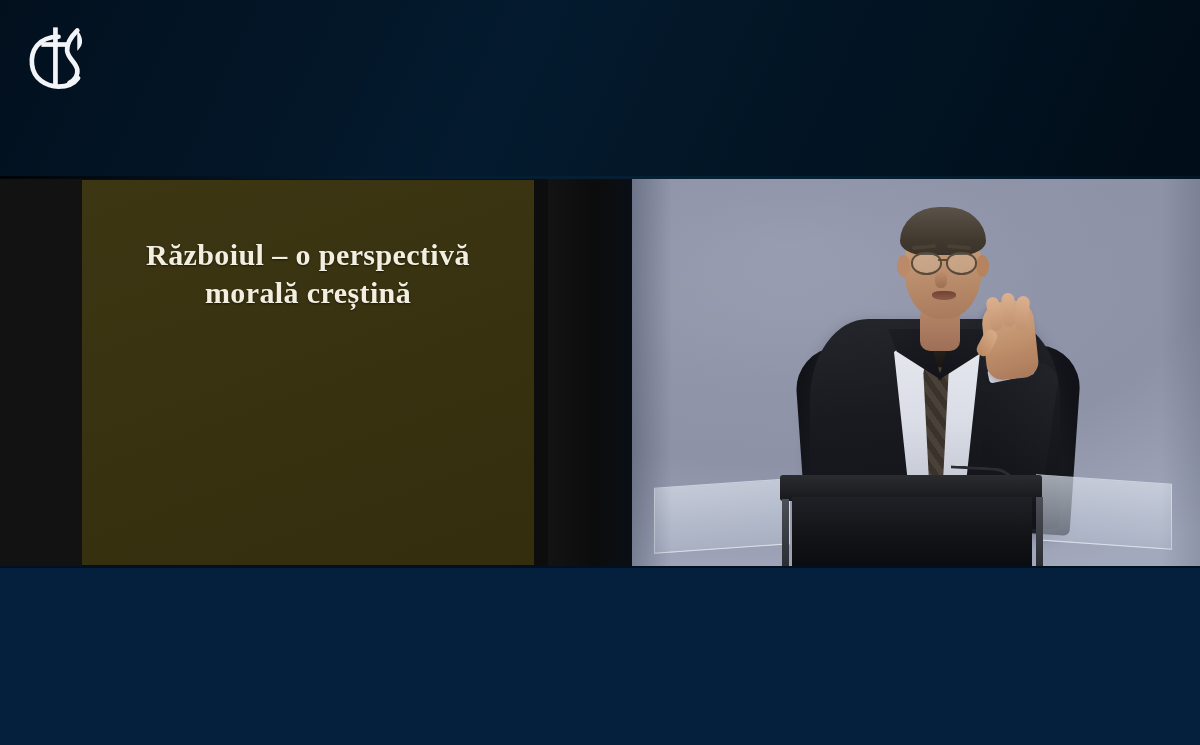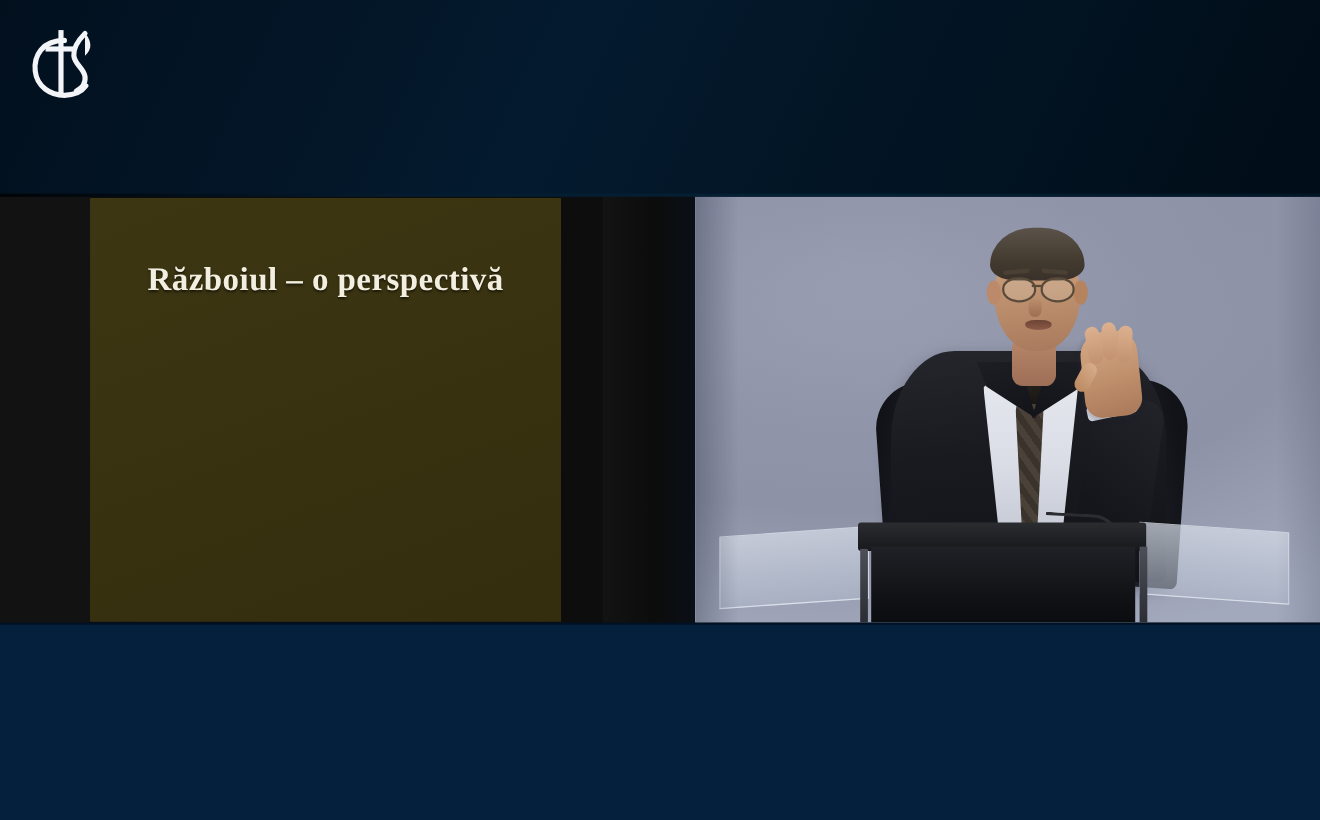--- a/index.html
+++ b/index.html
@@ -72,20 +72,21 @@
   
   #slide {
     position: absolute;
     left: 82px;
     top: 1px;
     width: 428px;
     height: 385px;
     background: #3a3311;
     background-image: linear-gradient(160deg, #3d3613 0%, #3a3311 40%, #342d0e 100%);
     overflow: hidden;
+    padding-left: 24px;
   }
   #slide-title {
     position: absolute;
     left: 0; right: 0;
     top: 56px;
     text-align: center;
     font-family: "Liberation Serif", serif;
     font-weight: 700;
     font-size: 30px;
     line-height: 38px;
@@ -347,20 +348,21 @@
   </div>
 
   <div id="content-band">
 
     <div class="gutter-left"></div>
     <div class="gutter-mid"></div>
 
     <div id="slide">
       <div id="slide-title">
         <span class="ln">Războiul – o perspectivă</span>
+        <span class="ln">morală creștină</span>
       </div>
     </div>
 
     <div id="video-pane">
       <div id="video-wall"></div>
 
       <div id="speaker">
         <div class="sp-shoulder-l"></div>
         <div class="sp-shoulder-r"></div>
         <div class="sp-torso"></div>

